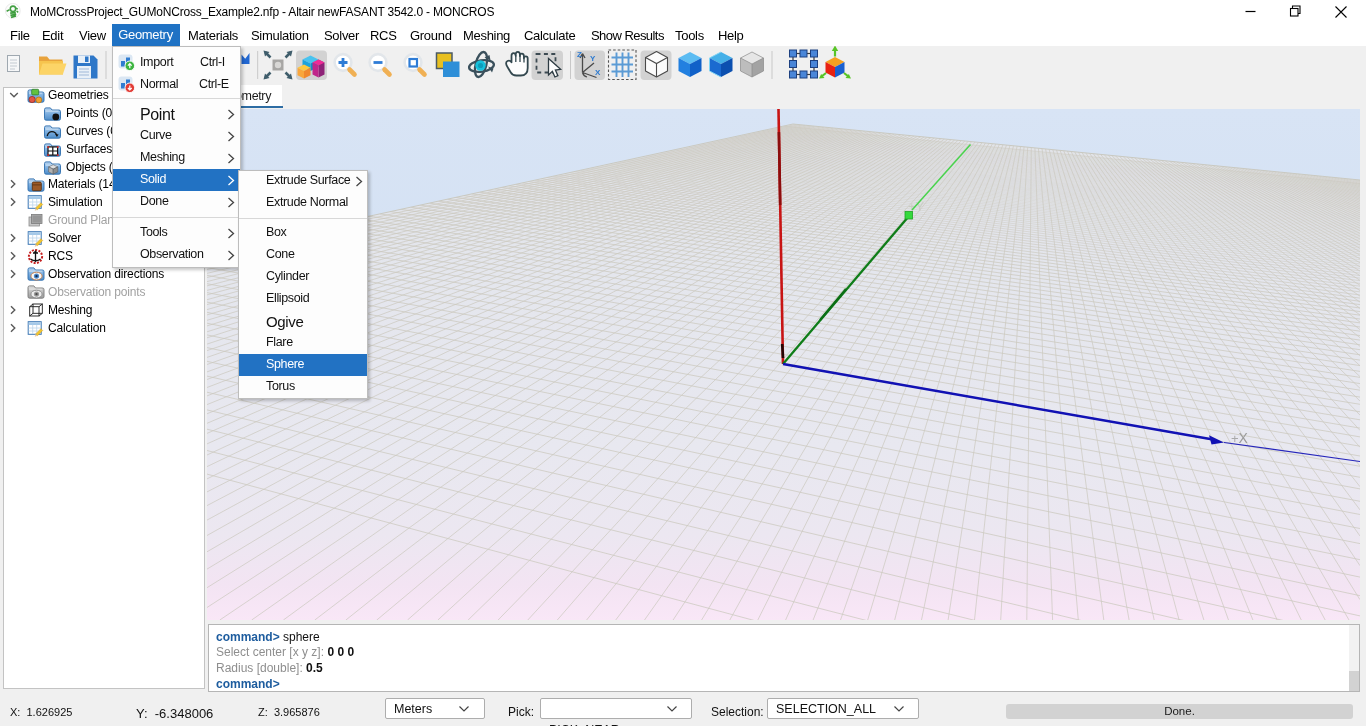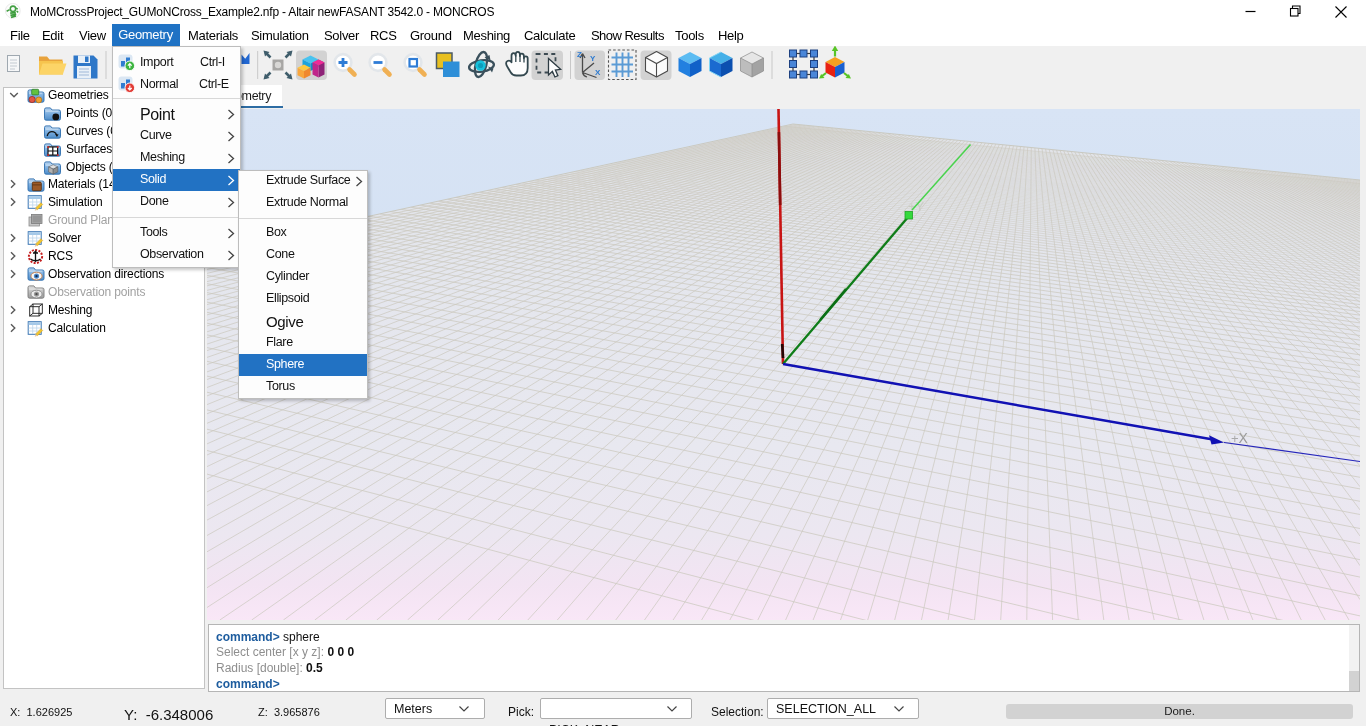--- a/index.html
+++ b/index.html
@@ -377,21 +377,21 @@
 <div class="ab" style="left:1348.5px;top:624.5px;width:10.5px;height:66.5px;background:#f2f2f2"></div>
 <div class="ab" style="left:1348.5px;top:670.5px;width:10.5px;height:20.5px;background:#d2d2d2"></div>
 <div class="ab" style="left:216px;top:629.5px;font-size:12px;color:#111;line-height:15.9px">
 <b style="color:#1d5c9e">command&gt;</b> sphere<br>
 <span style="color:#8e8e8e">Select center [x y z]: </span><b>0 0 0</b><br>
 <span style="color:#8e8e8e">Radius [double]: </span><b>0.5</b><br>
 <b style="color:#1d5c9e">command&gt;</b></div>
 
 <div class="ab" style="left:0;top:692px;width:1366px;height:34px;background:#f0f0f0"></div>
 <div class="ab" style="left:10px;top:706px;font-size:11px;color:#111">X:&nbsp; 1.626925</div>
-<div class="ab" style="left:124px;top:706px;font-size:15px;color:#111">Y:&nbsp; -6.348006</div>
+<div class="ab" style="left:136px;top:706px;font-size:13px;color:#111">Y:&nbsp; -6.348006</div>
 <div class="ab" style="left:258px;top:706px;font-size:11px;color:#111">Z:&nbsp; 3.965876</div>
 <div class="ab" style="left:385px;top:698px;width:100px;height:21px;background:#fff;border:1px solid #adadad;border-radius:2px"></div>
 <div class="ab" style="left:394px;top:702px;font-size:12.5px;color:#111">Meters</div>
 <svg class="ab" style="left:458px;top:705px" width="12" height="8">
     <path d="M1.5 1.5 L6 6 L10.5 1.5" stroke="#444" stroke-width="1.2" fill="none"></path>
   </svg>
 <div class="ab" style="left:508px;top:705px;font-size:12px;color:#111">Pick:</div>
 <div class="ab" style="left:540px;top:698px;width:152px;height:21px;background:#fff;border:1px solid #adadad;border-radius:2px"></div>
 <div class="ab" style="left:549px;top:723px;font-size:12.5px;color:#111">PICK_NEAR</div>
 <svg class="ab" style="left:666px;top:705px" width="12" height="8">

